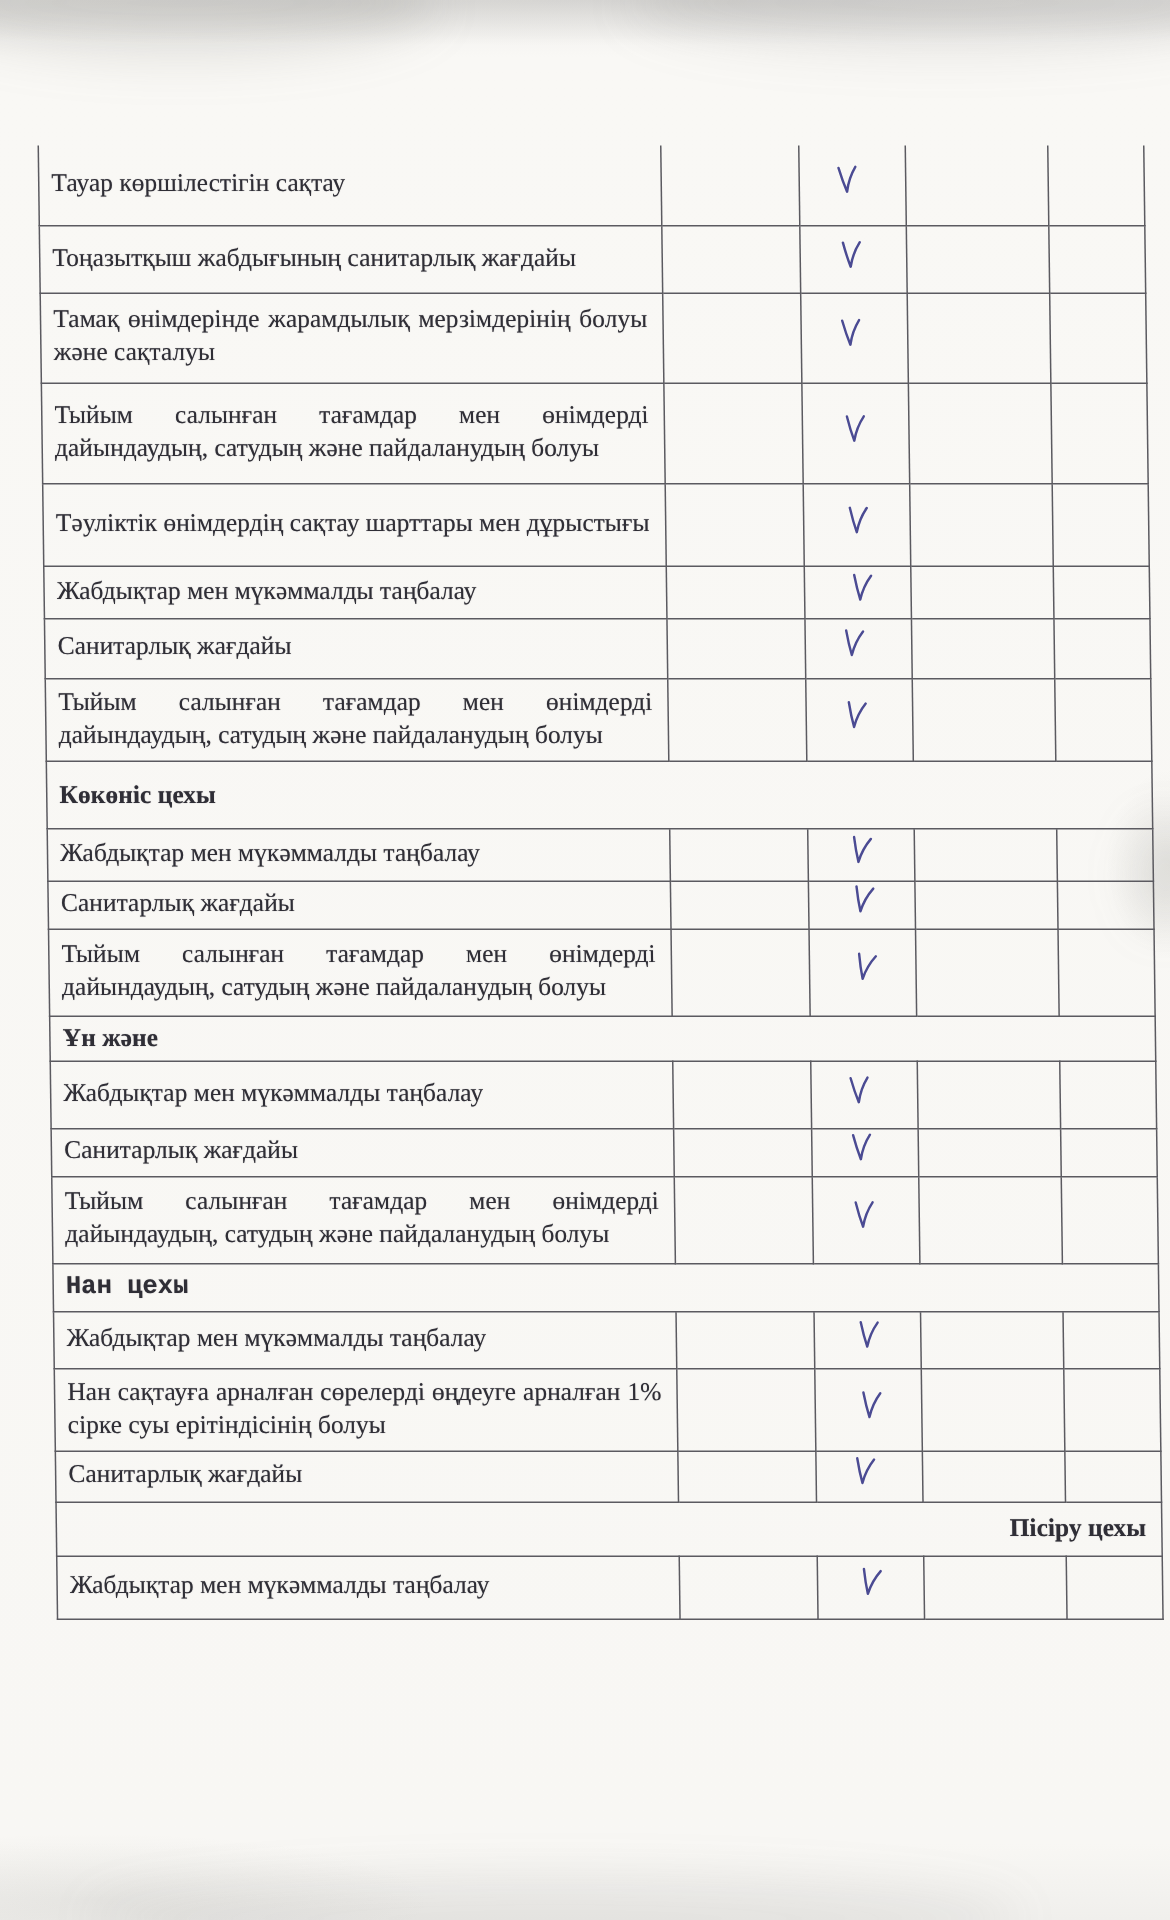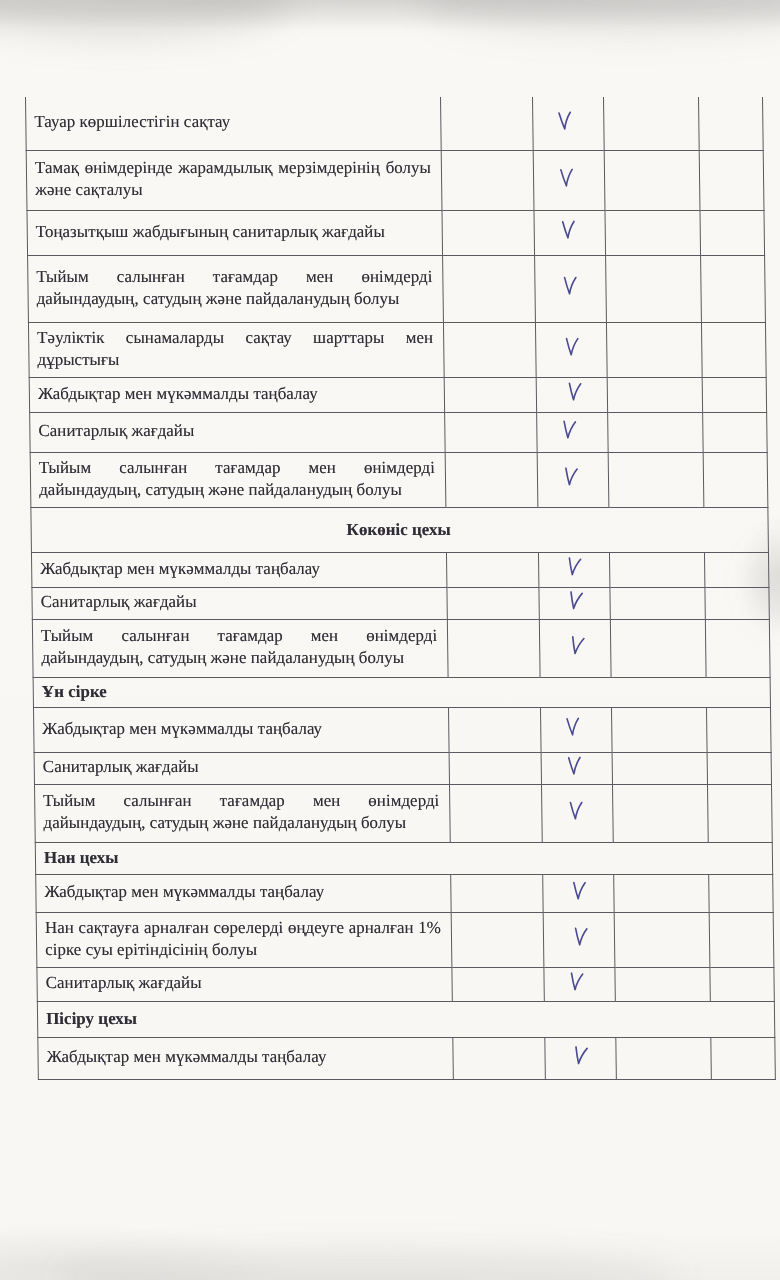--- a/index.html
+++ b/index.html
@@ -69,89 +69,89 @@
     <tbody>
         <tr style="height: 53px; padding-left: 48px;">
     <td class="desc">Тауар көршілестігін сақтау</td>
     <td class="val"></td>
     <td class="val"><span class="check" style="transform: translateX(-3px) rotate(-6deg);"><svg viewBox="0 0 20 26">
                 <path d="M4.5 3.5 C5.6 9.5, 7.3 16.5, 8.5 20.5 C9.7 15.5, 13.2 8, 16.2 4"></path>
               </svg></span></td>
     <td class="val"></td>
     <td class="val"></td>
   </tr>
+        <tr style="height: 45px;">
+    <td class="desc">Тоңазытқыш жабдығының санитарлық жағдайы</td>
+    <td class="val"></td>
+    <td class="val"><span class="check" style="transform: translateX(-1px) rotate(-4deg);"><svg viewBox="0 0 20 26">
+                <path d="M4.5 3.5 C5.6 9.5, 7.3 16.5, 8.5 20.5 C9.7 15.5, 13.2 8, 16.2 4"></path>
+              </svg></span></td>
+    <td class="val"></td>
+    <td class="val"></td>
+  </tr>
         <tr style="height: 60px;">
     <td class="desc">Тамақ өнімдерінде жарамдылық мерзімдерінің болуы және сақталуы</td>
     <td class="val"></td>
     <td class="val"><span class="check" style="transform: translateX(-2px) rotate(-5deg);"><svg viewBox="0 0 20 26">
                 <path d="M4.5 3.5 C5.6 9.5, 7.3 16.5, 8.5 20.5 C9.7 15.5, 13.2 8, 16.2 4"></path>
               </svg></span></td>
     <td class="val"></td>
     <td class="val"></td>
   </tr>
+        <tr style="height: 67px;">
+    <td class="desc">Тыйым салынған тағамдар мен өнімдерді дайындаудың, сатудың және пайдаланудың болуы</td>
+    <td class="val"></td>
+    <td class="val"><span class="check" style="transform: translateX(0px) rotate(-3deg);"><svg viewBox="0 0 20 26">
+                <path d="M4.5 3.5 C5.6 9.5, 7.3 16.5, 8.5 20.5 C9.7 15.5, 13.2 8, 16.2 4"></path>
+              </svg></span></td>
+    <td class="val"></td>
+    <td class="val"></td>
+  </tr>
+        <tr style="height: 55px;">
+    <td class="desc">Тәуліктік өнімдердің сақтау шарттары мен дұрыстығы</td>
+    <td class="val"></td>
+    <td class="val"><span class="check" style="transform: translateX(1px) rotate(-2deg);"><svg viewBox="0 0 20 26">
+                <path d="M4.5 3.5 C5.6 9.5, 7.3 16.5, 8.5 20.5 C9.7 15.5, 13.2 8, 16.2 4"></path>
+              </svg></span></td>
+    <td class="val"></td>
+    <td class="val"></td>
+  </tr>
+        <tr style="height: 35px;">
+    <td class="desc">Жабдықтар мен мүкәммалды таңбалау</td>
+    <td class="val"></td>
+    <td class="val"><span class="check" style="transform: translateX(3px) rotate(0deg);"><svg viewBox="0 0 20 26">
+                <path d="M4.5 3.5 C5.6 9.5, 7.3 16.5, 8.5 20.5 C9.7 15.5, 13.2 8, 16.2 4"></path>
+              </svg></span></td>
+    <td class="val"></td>
+    <td class="val"></td>
+  </tr>
+        <tr style="height: 40px;">
+    <td class="desc">Санитарлық жағдайы</td>
+    <td class="val"></td>
+    <td class="val"><span class="check" style="transform: translateX(-3px) rotate(1deg);"><svg viewBox="0 0 20 26">
+                <path d="M4.5 3.5 C5.6 9.5, 7.3 16.5, 8.5 20.5 C9.7 15.5, 13.2 8, 16.2 4"></path>
+              </svg></span></td>
+    <td class="val"></td>
+    <td class="val"></td>
+  </tr>
+        <tr style="height: 55px;">
+    <td class="desc">Тыйым салынған тағамдар мен өнімдерді дайындаудың, сатудың және пайдаланудың болуы</td>
+    <td class="val"></td>
+    <td class="val"><span class="check" style="transform: translateX(-2px) rotate(2deg);"><svg viewBox="0 0 20 26">
+                <path d="M4.5 3.5 C5.6 9.5, 7.3 16.5, 8.5 20.5 C9.7 15.5, 13.2 8, 16.2 4"></path>
+              </svg></span></td>
+    <td class="val"></td>
+    <td class="val"></td>
+  </tr>
         <tr style="height: 45px;">
-    <td class="desc">Тоңазытқыш жабдығының санитарлық жағдайы</td>
-    <td class="val"></td>
-    <td class="val"><span class="check" style="transform: translateX(-1px) rotate(-4deg);"><svg viewBox="0 0 20 26">
-                <path d="M4.5 3.5 C5.6 9.5, 7.3 16.5, 8.5 20.5 C9.7 15.5, 13.2 8, 16.2 4"></path>
-              </svg></span></td>
-    <td class="val"></td>
-    <td class="val"></td>
-  </tr>
-        <tr style="height: 67px;">
-    <td class="desc">Тыйым салынған тағамдар мен өнімдерді дайындаудың, сатудың және пайдаланудың болуы</td>
-    <td class="val"></td>
-    <td class="val"><span class="check" style="transform: translateX(0px) rotate(-3deg);"><svg viewBox="0 0 20 26">
-                <path d="M4.5 3.5 C5.6 9.5, 7.3 16.5, 8.5 20.5 C9.7 15.5, 13.2 8, 16.2 4"></path>
-              </svg></span></td>
-    <td class="val"></td>
-    <td class="val"></td>
-  </tr>
-        <tr style="height: 55px;">
-    <td class="desc">Тәуліктік сынамаларды сақтау шарттары мен дұрыстығы</td>
-    <td class="val"></td>
-    <td class="val"><span class="check" style="transform: translateX(1px) rotate(-2deg);"><svg viewBox="0 0 20 26">
-                <path d="M4.5 3.5 C5.6 9.5, 7.3 16.5, 8.5 20.5 C9.7 15.5, 13.2 8, 16.2 4"></path>
-              </svg></span></td>
-    <td class="val"></td>
-    <td class="val"></td>
+    <td class="sec" colspan="5">Көкөніс цехы</td>
   </tr>
         <tr style="height: 35px;">
     <td class="desc">Жабдықтар мен мүкәммалды таңбалау</td>
     <td class="val"></td>
-    <td class="val"><span class="check" style="transform: translateX(3px) rotate(0deg);"><svg viewBox="0 0 20 26">
-                <path d="M4.5 3.5 C5.6 9.5, 7.3 16.5, 8.5 20.5 C9.7 15.5, 13.2 8, 16.2 4"></path>
-              </svg></span></td>
-    <td class="val"></td>
-    <td class="val"></td>
-  </tr>
-        <tr style="height: 40px;">
-    <td class="desc">Санитарлық жағдайы</td>
-    <td class="val"></td>
-    <td class="val"><span class="check" style="transform: translateX(-3px) rotate(1deg);"><svg viewBox="0 0 20 26">
-                <path d="M4.5 3.5 C5.6 9.5, 7.3 16.5, 8.5 20.5 C9.7 15.5, 13.2 8, 16.2 4"></path>
-              </svg></span></td>
-    <td class="val"></td>
-    <td class="val"></td>
-  </tr>
-        <tr style="height: 55px;">
-    <td class="desc">Тыйым салынған тағамдар мен өнімдерді дайындаудың, сатудың және пайдаланудың болуы</td>
-    <td class="val"></td>
-    <td class="val"><span class="check" style="transform: translateX(-2px) rotate(2deg);"><svg viewBox="0 0 20 26">
-                <path d="M4.5 3.5 C5.6 9.5, 7.3 16.5, 8.5 20.5 C9.7 15.5, 13.2 8, 16.2 4"></path>
-              </svg></span></td>
-    <td class="val"></td>
-    <td class="val"></td>
-  </tr>
-        <tr style="height: 45px; text-align: center;">
-    <td class="sec" colspan="5">Көкөніс цехы</td>
-  </tr>
-        <tr style="height: 35px;">
-    <td class="desc">Жабдықтар мен мүкәммалды таңбалау</td>
-    <td class="val"></td>
     <td class="val"><span class="check" style="transform: translateX(0px) rotate(4deg);"><svg viewBox="0 0 20 26">
                 <path d="M4.5 3.5 C5.6 9.5, 7.3 16.5, 8.5 20.5 C9.7 15.5, 13.2 8, 16.2 4"></path>
               </svg></span></td>
     <td class="val"></td>
     <td class="val"></td>
   </tr>
         <tr style="height: 32px;">
     <td class="desc">Санитарлық жағдайы</td>
     <td class="val"></td>
     <td class="val"><span class="check" style="transform: translateX(1px) rotate(5deg);"><svg viewBox="0 0 20 26">
@@ -163,21 +163,21 @@
         <tr style="height: 58px;">
     <td class="desc">Тыйым салынған тағамдар мен өнімдерді дайындаудың, сатудың және пайдаланудың болуы</td>
     <td class="val"></td>
     <td class="val"><span class="check" style="transform: translateX(2px) rotate(6deg);"><svg viewBox="0 0 20 26">
                 <path d="M4.5 3.5 C5.6 9.5, 7.3 16.5, 8.5 20.5 C9.7 15.5, 13.2 8, 16.2 4"></path>
               </svg></span></td>
     <td class="val"></td>
     <td class="val"></td>
   </tr>
         <tr style="height: 30px;">
-    <td class="sec" colspan="5">Ұн сірке</td>
+    <td class="sec" colspan="5">Ұн және</td>
   </tr>
         <tr style="height: 45px;">
     <td class="desc">Жабдықтар мен мүкәммалды таңбалау</td>
     <td class="val"></td>
     <td class="val"><span class="check" style="transform: translateX(-3px) rotate(-5deg);"><svg viewBox="0 0 20 26">
                 <path d="M4.5 3.5 C5.6 9.5, 7.3 16.5, 8.5 20.5 C9.7 15.5, 13.2 8, 16.2 4"></path>
               </svg></span></td>
     <td class="val"></td>
     <td class="val"></td>
   </tr>
@@ -192,21 +192,21 @@
   </tr>
         <tr style="height: 58px;">
     <td class="desc">Тыйым салынған тағамдар мен өнімдерді дайындаудың, сатудың және пайдаланудың болуы</td>
     <td class="val"></td>
     <td class="val"><span class="check" style="transform: translateX(-1px) rotate(-3deg);"><svg viewBox="0 0 20 26">
                 <path d="M4.5 3.5 C5.6 9.5, 7.3 16.5, 8.5 20.5 C9.7 15.5, 13.2 8, 16.2 4"></path>
               </svg></span></td>
     <td class="val"></td>
     <td class="val"></td>
   </tr>
-        <tr style="height: 32px;">
+        <tr style="height: 32px; font-family: Liberation Mono, monospace;">
     <td class="sec" colspan="5">Нан цехы</td>
   </tr>
         <tr style="height: 38px;">
     <td class="desc">Жабдықтар мен мүкәммалды таңбалау</td>
     <td class="val"></td>
     <td class="val"><span class="check" style="transform: translateX(1px) rotate(-1deg);"><svg viewBox="0 0 20 26">
                 <path d="M4.5 3.5 C5.6 9.5, 7.3 16.5, 8.5 20.5 C9.7 15.5, 13.2 8, 16.2 4"></path>
               </svg></span></td>
     <td class="val"></td>
     <td class="val"></td>
@@ -222,21 +222,21 @@
   </tr>
         <tr style="height: 34px;">
     <td class="desc">Санитарлық жағдайы</td>
     <td class="val"></td>
     <td class="val"><span class="check" style="transform: translateX(-3px) rotate(2deg);"><svg viewBox="0 0 20 26">
                 <path d="M4.5 3.5 C5.6 9.5, 7.3 16.5, 8.5 20.5 C9.7 15.5, 13.2 8, 16.2 4"></path>
               </svg></span></td>
     <td class="val"></td>
     <td class="val"></td>
   </tr>
-        <tr style="height: 36px;">
+        <tr style="height: 36px; text-align: right;">
     <td class="sec" colspan="5">Пісіру цехы</td>
   </tr>
         <tr style="height: 42px;">
     <td class="desc">Жабдықтар мен мүкәммалды таңбалау</td>
     <td class="val"></td>
     <td class="val"><span class="check" style="transform: translateX(0px) rotate(5deg);"><svg viewBox="0 0 20 26">
                 <path d="M4.5 3.5 C5.6 9.5, 7.3 16.5, 8.5 20.5 C9.7 15.5, 13.2 8, 16.2 4"></path>
               </svg></span></td>
     <td class="val"></td>
     <td class="val"></td>

